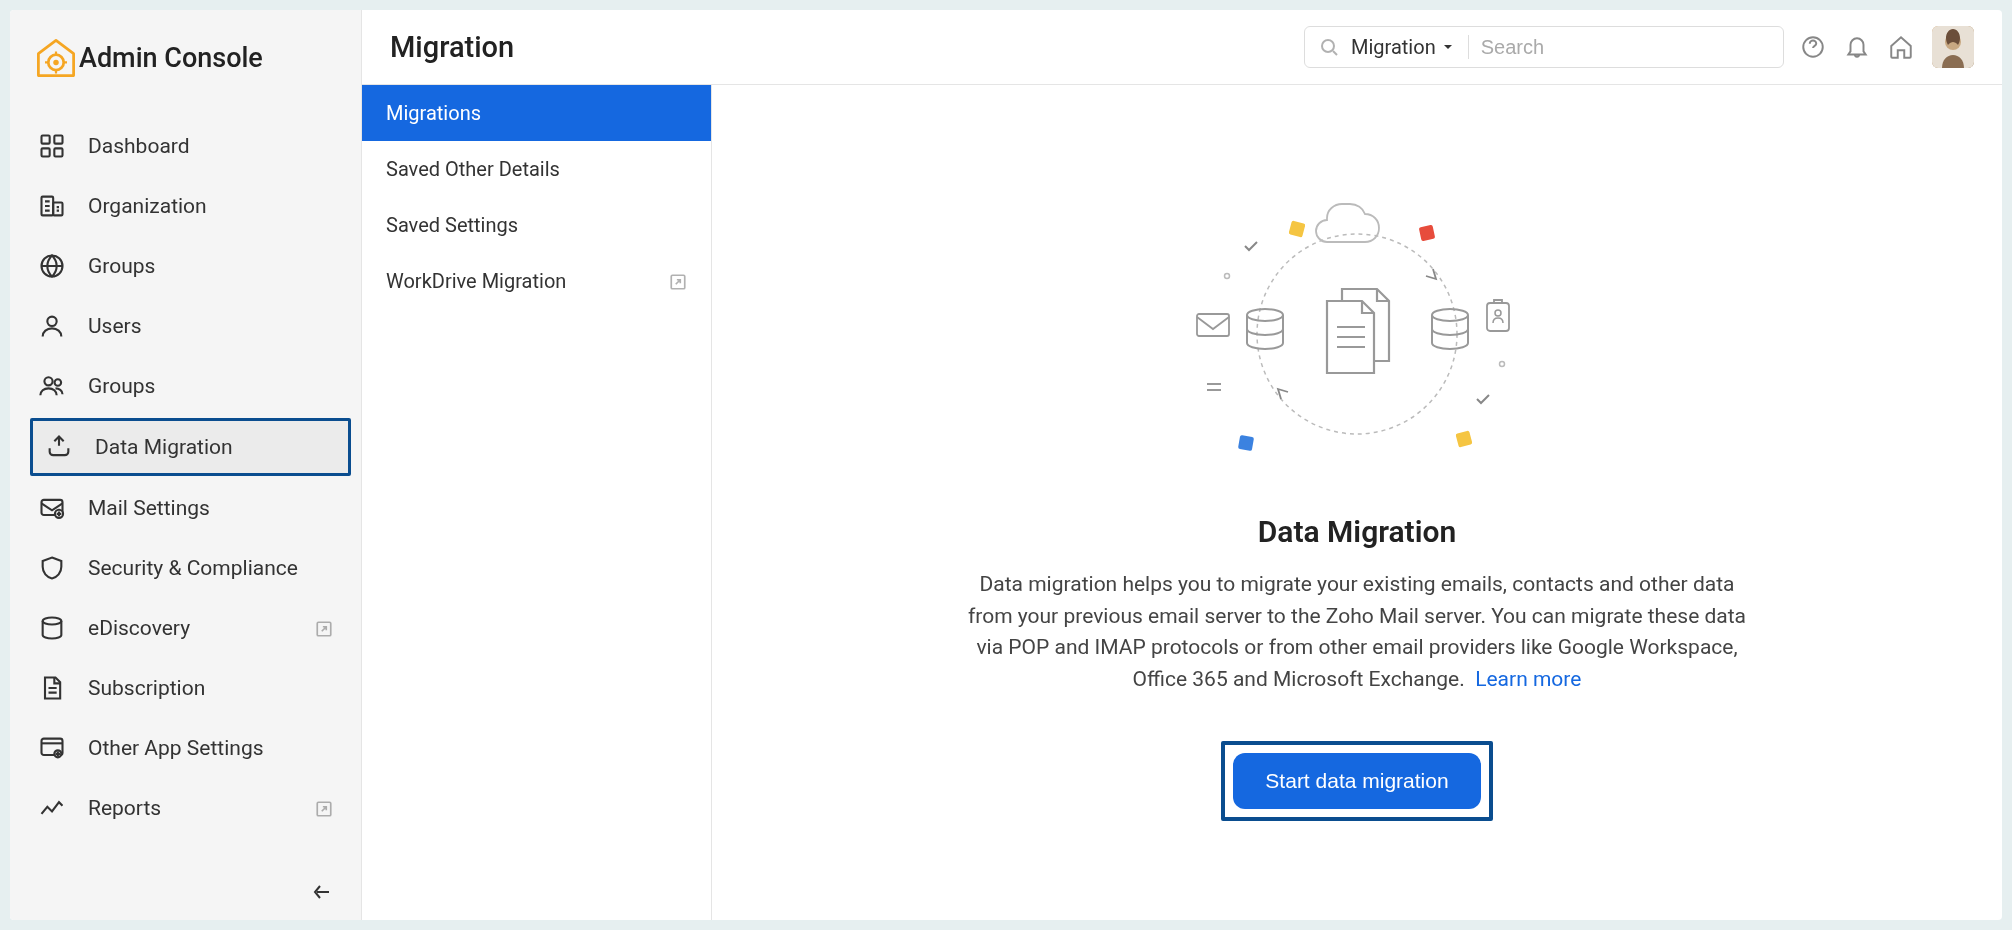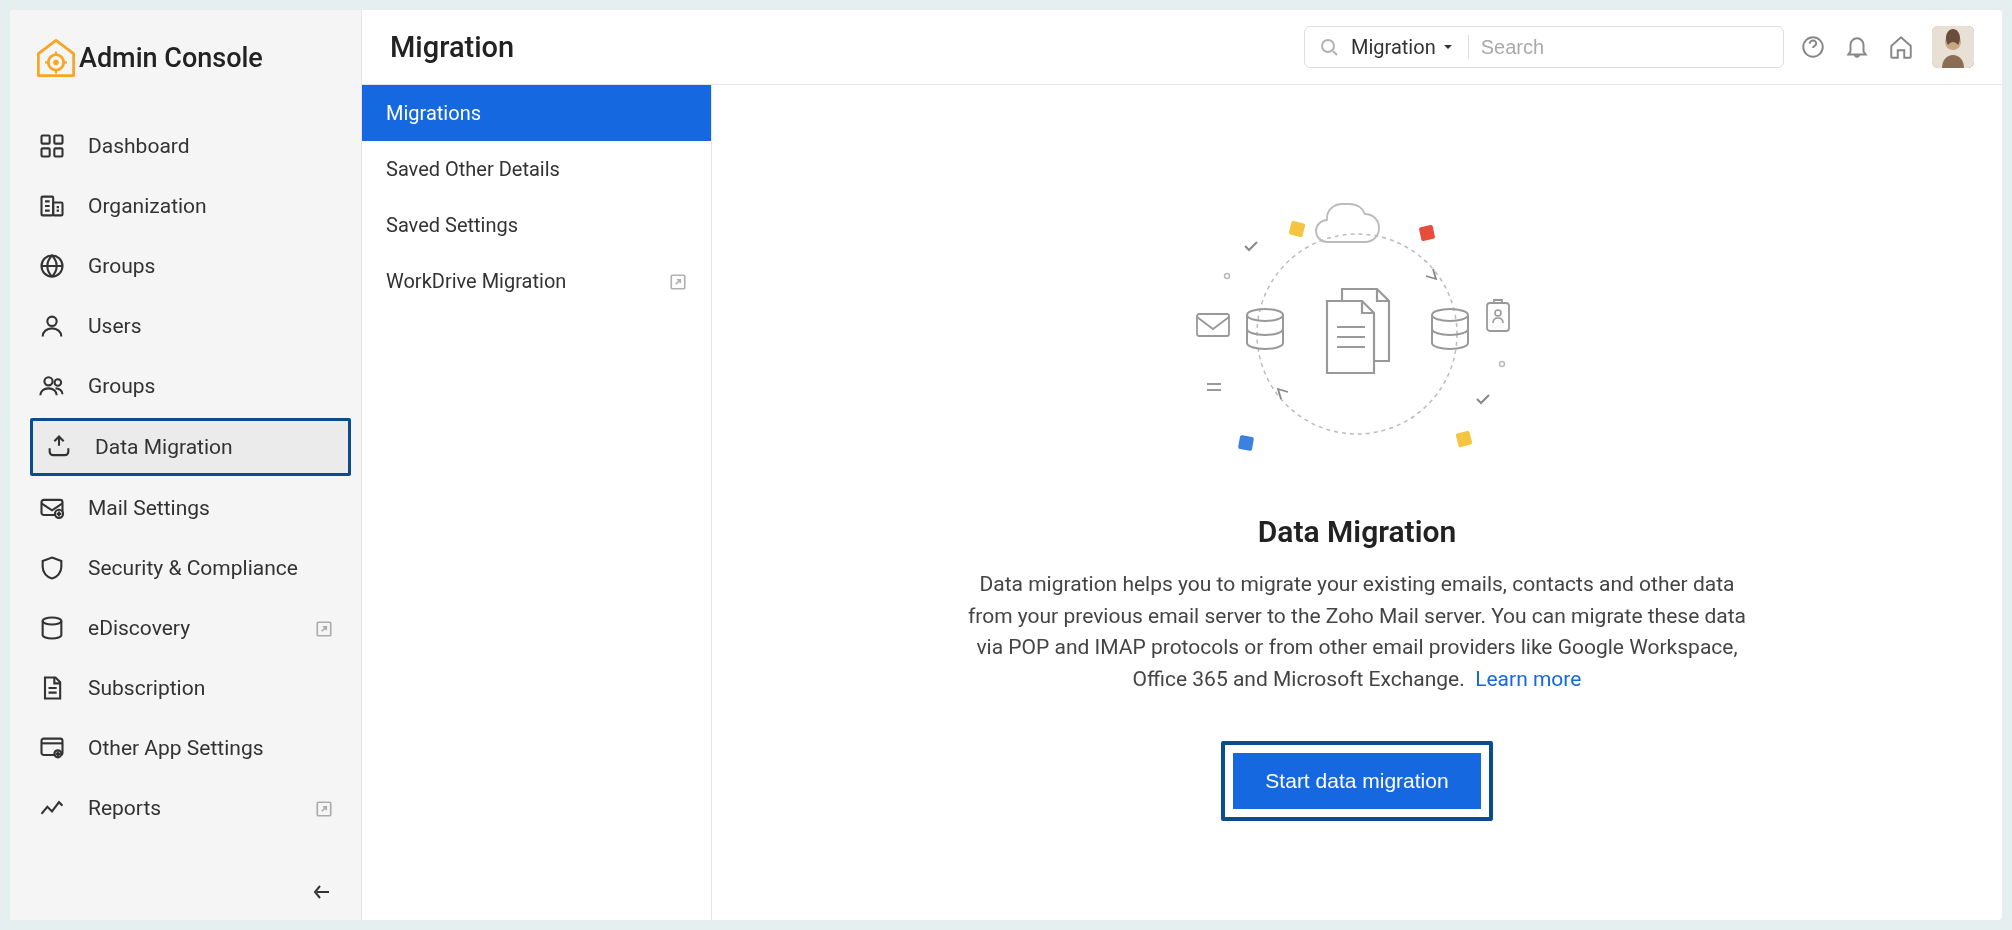--- a/index.html
+++ b/index.html
@@ -226,21 +226,21 @@
       cursor: pointer;
       font-size: 21px;
     }
     .cta-button {
       background: #1568e0;
       color: #fff;
       border: none;
       padding: 16px 32px;
       font-size: 21px;
       font-weight: 500;
-      border-radius: 0;
+      border-radius: 12px;
       cursor: pointer;
       margin-top: 40px;
     }
     .cta-wrapper {
       border: 4px solid #0a4d8f;
       padding: 8px;
       border-radius: 2px;
       margin-top: 36px;
     }
     .cta-wrapper .cta-button {

